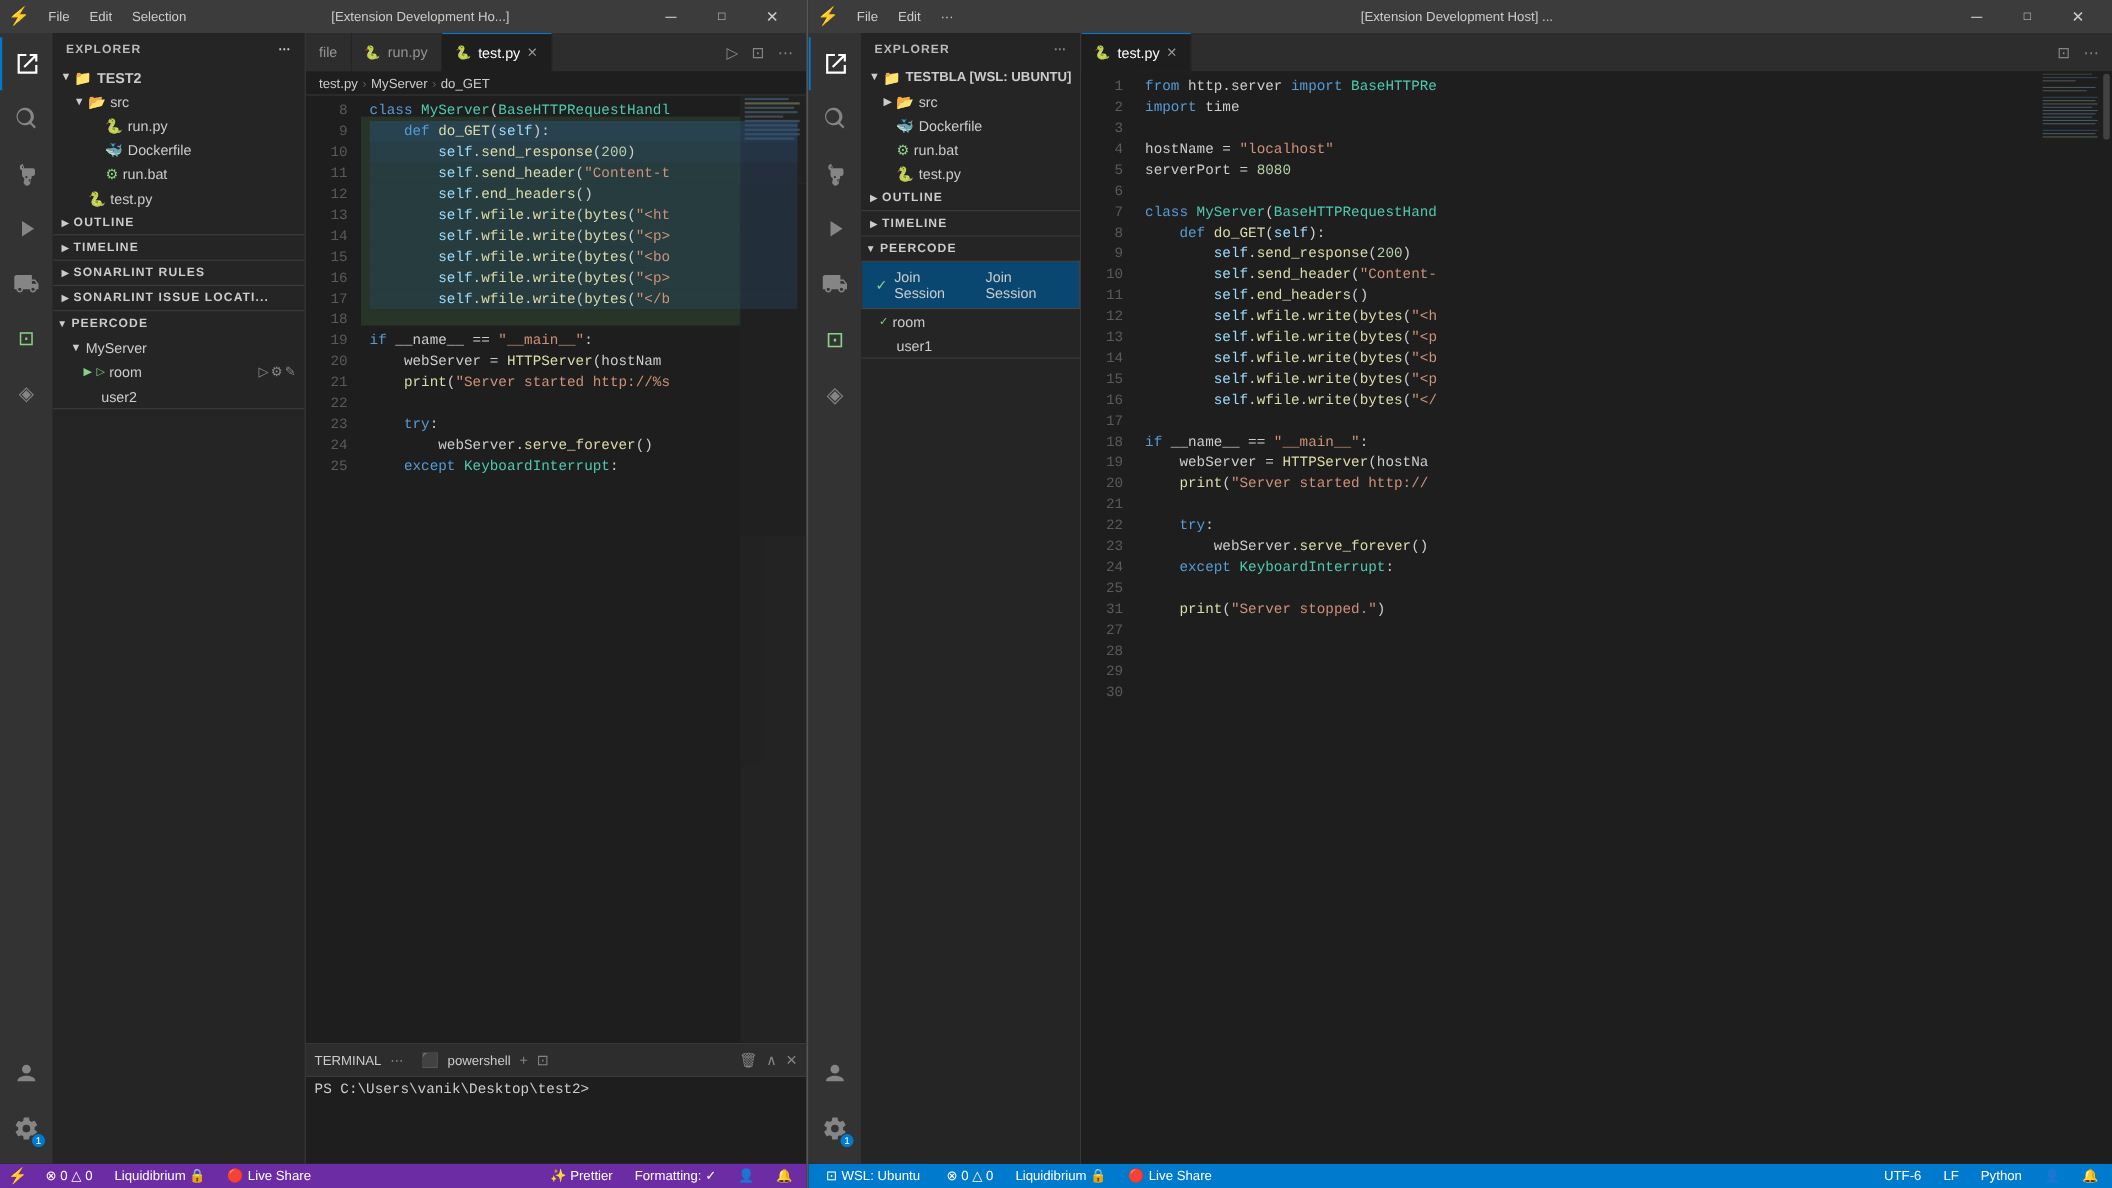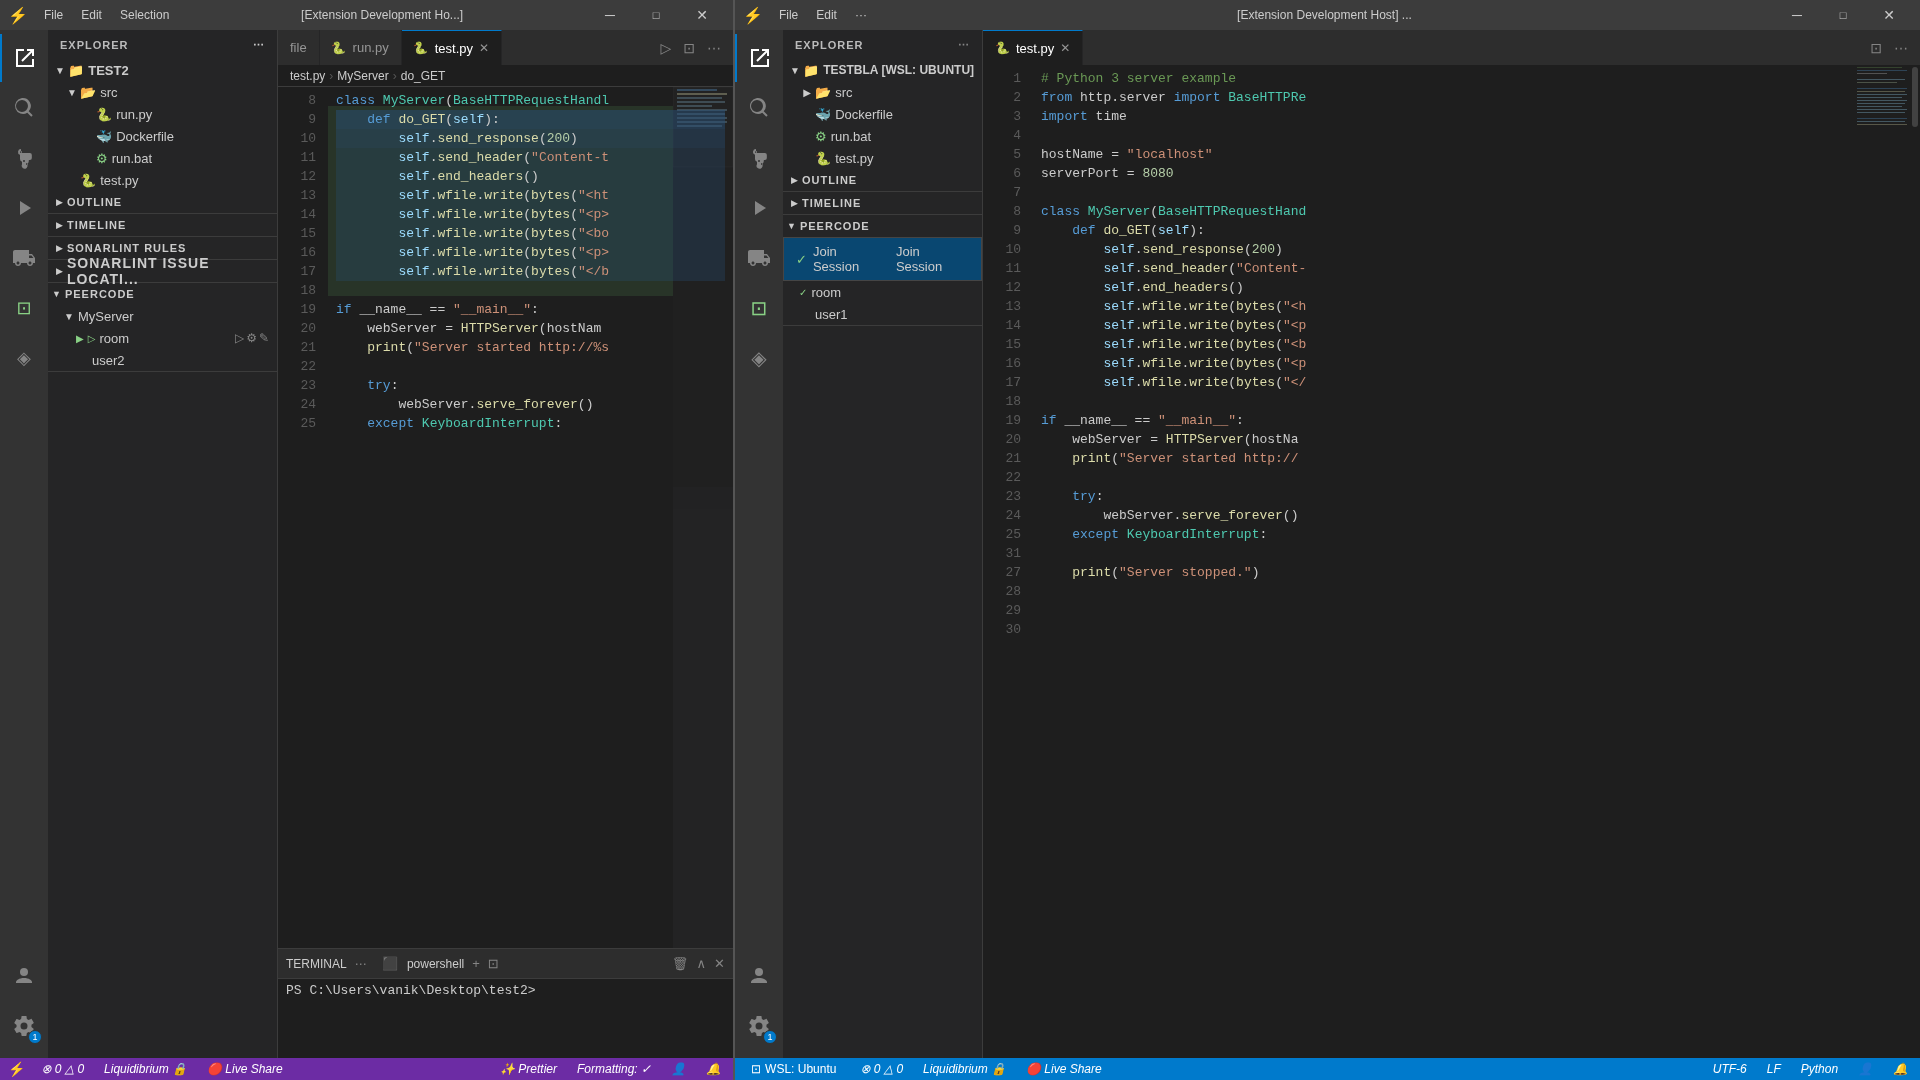--- a/index.html
+++ b/index.html
@@ -53,21 +53,21 @@
     .comment { color: #6a9955; }
     .self { color: #9cdcfe; }
 
     
     .terminal-area { height: 110px; background: #1e1e1e; border-top: 1px solid #3c3c3c; display: flex; flex-direction: column; flex-shrink: 0; }
     .terminal-header { display: flex; align-items: center; height: 30px; background: #2d2d2d; padding: 0 8px; gap: 8px; border-bottom: 1px solid #3c3c3c; }
     .terminal-content { flex: 1; font-family: 'Courier New', monospace; font-size: 13px; padding: 4px 8px; color: #cccccc; }
 
     
     .status-bar { height: 22px; background: #007acc; display: flex; align-items: center; padding: 0 8px; gap: 12px; flex-shrink: 0; font-size: 12px; color: #ffffff; }
-    .status-item { display: flex; align-items: center; gap: 4px; cursor: pointer; padding: 0 4px; font-style: italic; }
+    .status-item { display: flex; align-items: center; gap: 4px; cursor: pointer; padding: 0 4px; }
     .panel-section { border-bottom: 1px solid #3c3c3c; }
 
     .minimap { width: 60px; background: #1e1e1e; flex-shrink: 0; position: relative; overflow: hidden; }
     .peer-session-item { display: flex; align-items: center; height: 22px; padding-left: 16px; cursor: pointer; gap: 4px; }
     .peer-room-item { display: flex; align-items: center; height: 22px; padding-left: 28px; cursor: pointer; gap: 4px; }
     .peer-room-item.has-actions { justify-content: space-between; }
     .peer-user-item { display: flex; align-items: center; height: 22px; padding-left: 44px; cursor: pointer; }
     .room-actions { display: flex; gap: 2px; padding-right: 8px; }
     .room-action-btn { color: #858585; font-size: 12px; cursor: pointer; }
 
@@ -210,21 +210,21 @@
           </div>
           <div class="panel-section">
             <div class="section-header-collapsed">
               <span class="arrow">▶</span>
               <span style="font-size:11px; font-weight:600; letter-spacing:1px; text-transform:uppercase;">SONARLINT RULES</span>
             </div>
           </div>
           <div class="panel-section">
             <div class="section-header-collapsed">
               <span class="arrow">▶</span>
-              <span style="font-size:14px; font-weight:600; letter-spacing:1px; text-transform:uppercase;">SONARLINT ISSUE LOCATI...</span>
+              <span style="font-size:11px; font-weight:600; letter-spacing:1px; text-transform:uppercase;">SONARLINT ISSUE LOCATI...</span>
             </div>
           </div>
 
           <div class="panel-section">
             <div class="section-header-collapsed" style="padding-left:4px;">
               <span class="arrow">▼</span>
               <span style="font-size:11px; font-weight:600; letter-spacing:1px; text-transform:uppercase;">PEERCODE</span>
             </div>
 
             <div>
@@ -556,21 +556,20 @@
                 <div>23</div>
                 <div>24</div>
                 <div>25</div>
               <div>31</div>
                 <div>27</div>
                 <div>28</div>
                 <div>29</div>
                 <div>30</div>
             </div>
             <div class="code-content">
-              <div class="code-line"><span class="comment"># Python 3 server example</span></div>
               <div class="code-line"><span class="kw-blue">from</span> http.server <span class="kw-blue">import</span> <span class="cls">BaseHTTPRe</span></div>
               <div class="code-line"><span class="kw-blue">import</span> time</div>
               <div class="code-line">&nbsp;</div>
               <div class="code-line">hostName = <span class="str">"localhost"</span></div>
               <div class="code-line">serverPort = <span class="num">8080</span></div>
               <div class="code-line">&nbsp;</div>
               <div class="code-line"><span class="kw-blue">class</span> <span class="cls">MyServer</span>(<span class="cls">BaseHTTPRequestHand</span></div>
               <div class="code-line">    <span class="kw-blue">def</span> <span class="fn">do_GET</span>(<span class="self">self</span>):</div>
               <div class="code-line">        <span class="self">self</span>.<span class="fn">send_response</span>(<span class="num">200</span>)</div>
               <div class="code-line">        <span class="self">self</span>.<span class="fn">send_header</span>(<span class="str">"Content-</span></div>

